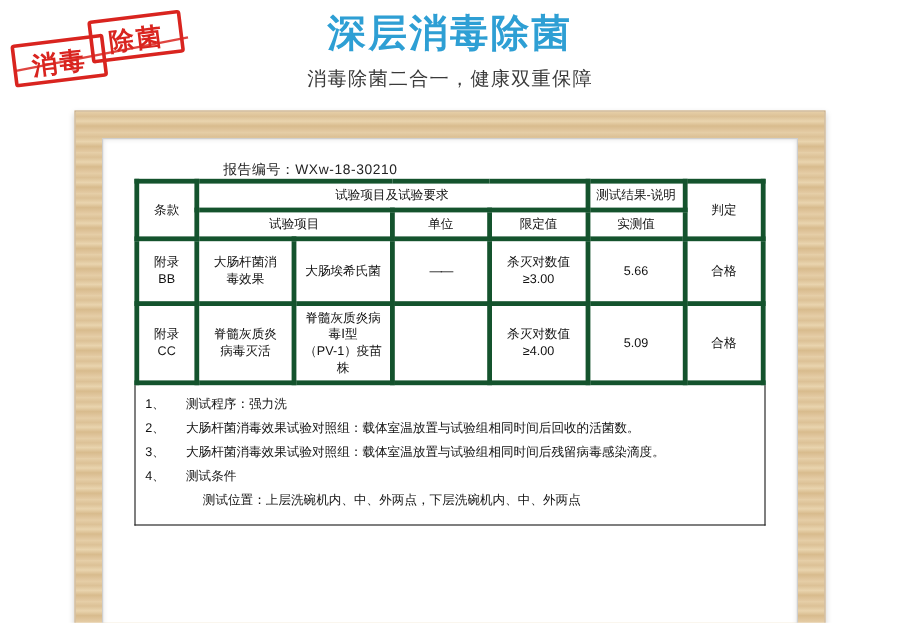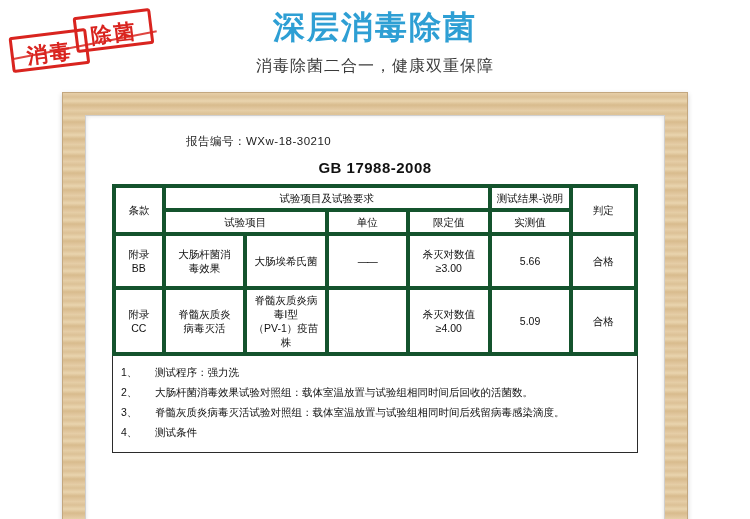--- a/index.html
+++ b/index.html
@@ -196,21 +196,20 @@
   <div class="title-block">
     <div class="main-title">深层消毒除菌</div>
     <div class="sub-title">消毒除菌二合一，健康双重保障</div>
   </div>
 </div>
 
 <div class="frame-outer">
   <div class="frame-inner">
 
     <div class="report-no">报告编号：WXw-18-30210</div>
-    <div class="std-title">GB 17988-2008</div>
 
     <table class="doc">
       <tbody>
         <tr>
           <td class="col-clause" rowspan="2">条款</td>
           <td colspan="4">试验项目及试验要求</td>
           <td class="col-meas">测试结果-说明</td>
           <td class="col-judge" rowspan="2">判定</td>
         </tr>
         <tr>
@@ -268,23 +267,24 @@
       <div class="note-line">
         <span class="note-idx">1、</span>
         <span class="note-txt">测试程序：强力洗</span>
       </div>
       <div class="note-line">
         <span class="note-idx">2、</span>
         <span class="note-txt">大肠杆菌消毒效果试验对照组：载体室温放置与试验组相同时间后回收的活菌数。</span>
       </div>
       <div class="note-line">
         <span class="note-idx">3、</span>
-        <span class="note-txt">脊髓灰质炎病毒灭活试验对照组：载体室温放置与试验组相同时间后残留病毒感染滴度。</span>
+        <span class="note-txt">大肠杆菌消毒效果试验对照组：载体室温放置与试验组相同时间后残留病毒感染滴度。</span>
       </div>
       <div class="note-line">
         <span class="note-idx">4、</span>
         <span class="note-txt">测试条件</span>
       </div>
 
+      <div class="note-sub">测试位置：上层洗碗机内、中、外两点，下层洗碗机内、中、外两点</div>
     </div>
 
   </div>
 </div>
 
 </body></html>

